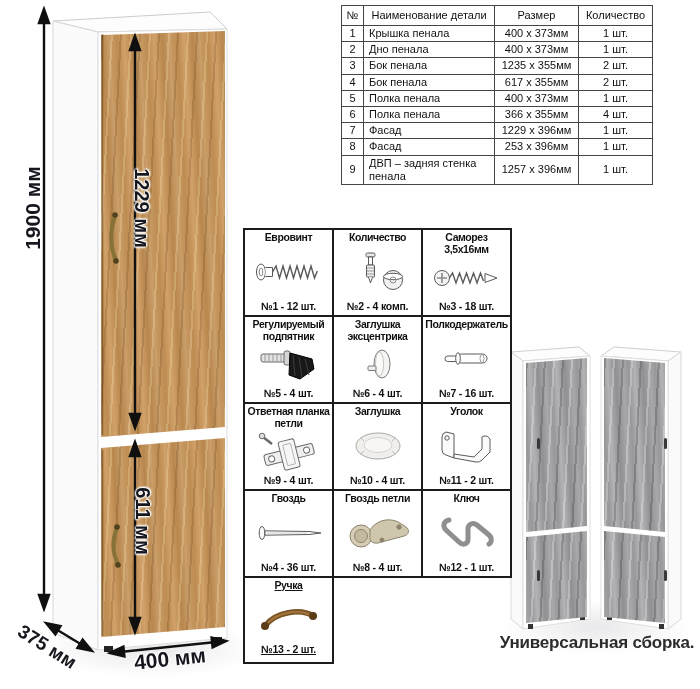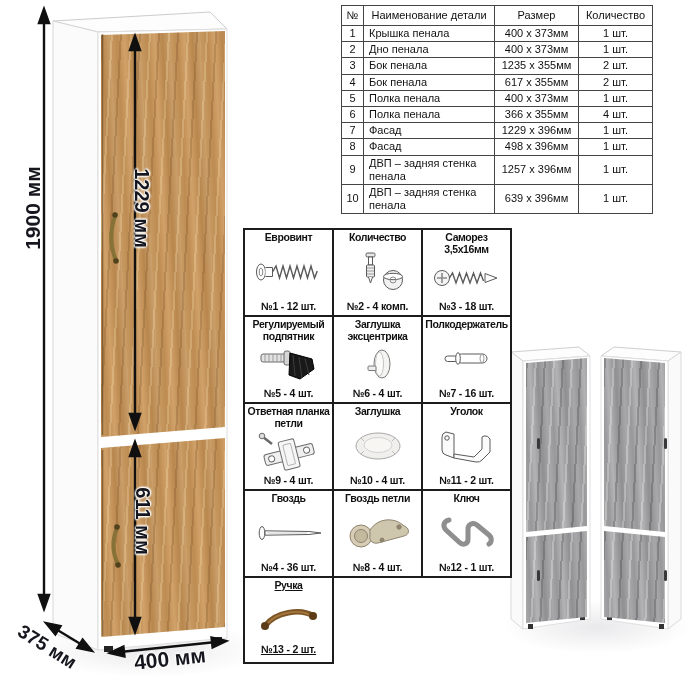--- a/index.html
+++ b/index.html
@@ -191,33 +191,27 @@
         </tr>
     <tr>
           <td class="c">7</td>
           <td class="l">Фасад</td>
           <td class="c">1229 x 396мм</td>
           <td class="c">1 шт.</td>
         </tr>
     <tr>
           <td class="c">8</td>
           <td class="l">Фасад</td>
-          <td class="c">498 x 396мм</td>
+          <td class="c">253 x 396мм</td>
           <td class="c">1 шт.</td>
         </tr>
     <tr>
           <td class="c">9</td>
           <td class="l">ДВП – задняя стенка пенала</td>
           <td class="c">1257 x 396мм</td>
-          <td class="c">1 шт.</td>
-        </tr>
-    <tr>
-          <td class="c">10</td>
-          <td class="l">ДВП – задняя стенка пенала</td>
-          <td class="c">639 x 396мм</td>
           <td class="c">1 шт.</td>
         </tr>
   </tbody>
     </table>
 
   <table class="hw">
     <tbody>
         <tr>
       <td>
             <div class="hw-inner">
@@ -414,14 +408,15 @@
         </div>
         <div class="hw-count">№13 - 2 шт.</div>
       </div>
           </td>
       <td class="ghost"></td>
       <td class="ghost"></td>
     </tr>
   </tbody>
     </table>
 
+  <div class="caption">Универсальная сборка.</div>
 
 </div>
 
 </body></html>

